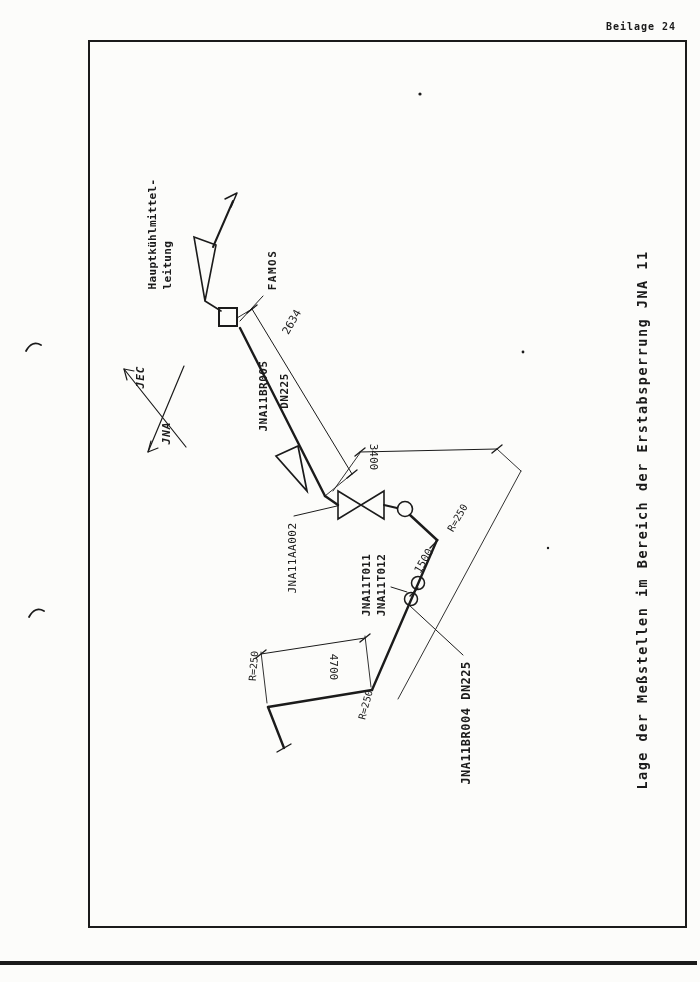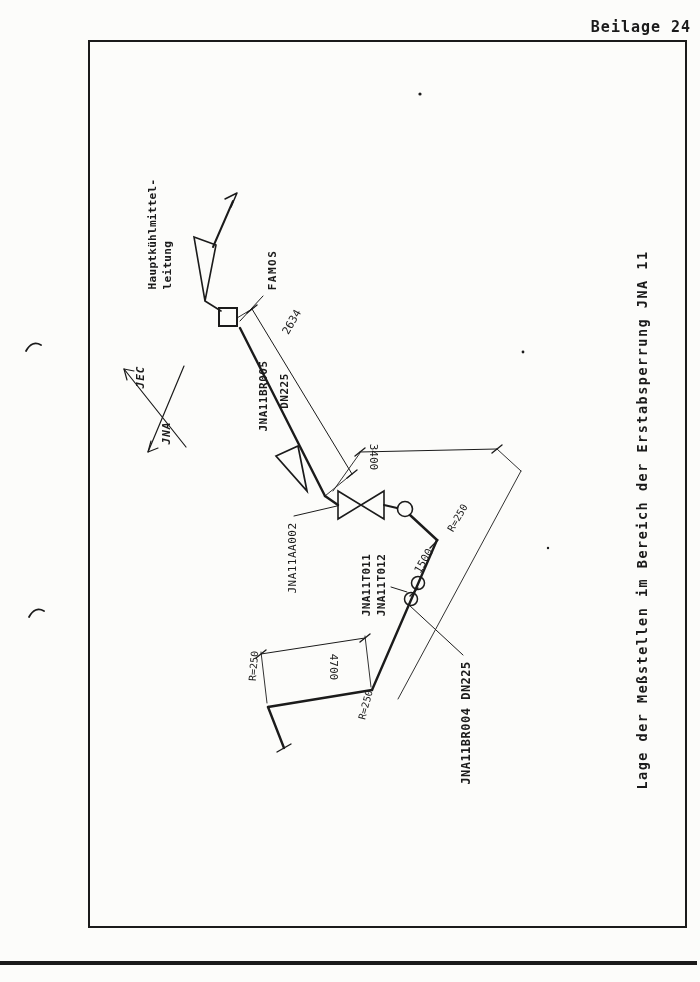--- a/index.html
+++ b/index.html
@@ -37,21 +37,21 @@
     left: 0; top: 961px;
     width: 697px; height: 4px;
     background: var(--ink, #1b1b1b);
   }
 </style>
 </head>
 <body>
 
 <div id="page">
 
-  <div class="lbl nowrap" style="left:641px; top:27px; font-size:15px; font-weight:700; letter-spacing:1px;">Beilage 24</div>
+  <div class="lbl nowrap" style="left:641px; top:27px; font-size:10px; font-weight:700; letter-spacing:1px;">Beilage 24</div>
 
   <div id="frame"></div>
 
   <svg class="overlay" viewBox="0 0 700 982" xmlns="http://www.w3.org/2000/svg">
     <g stroke="currentColor" fill="none" stroke-width="2" stroke-linecap="round">
 
       <path d="M213,247 L233,201"></path>
       <path stroke-width="1.5" d="M237,193 L225,199 M237,193 L231,207"></path>
 
       <polygon stroke-width="1.6" points="194,237 216,245 205,301"></polygon>

